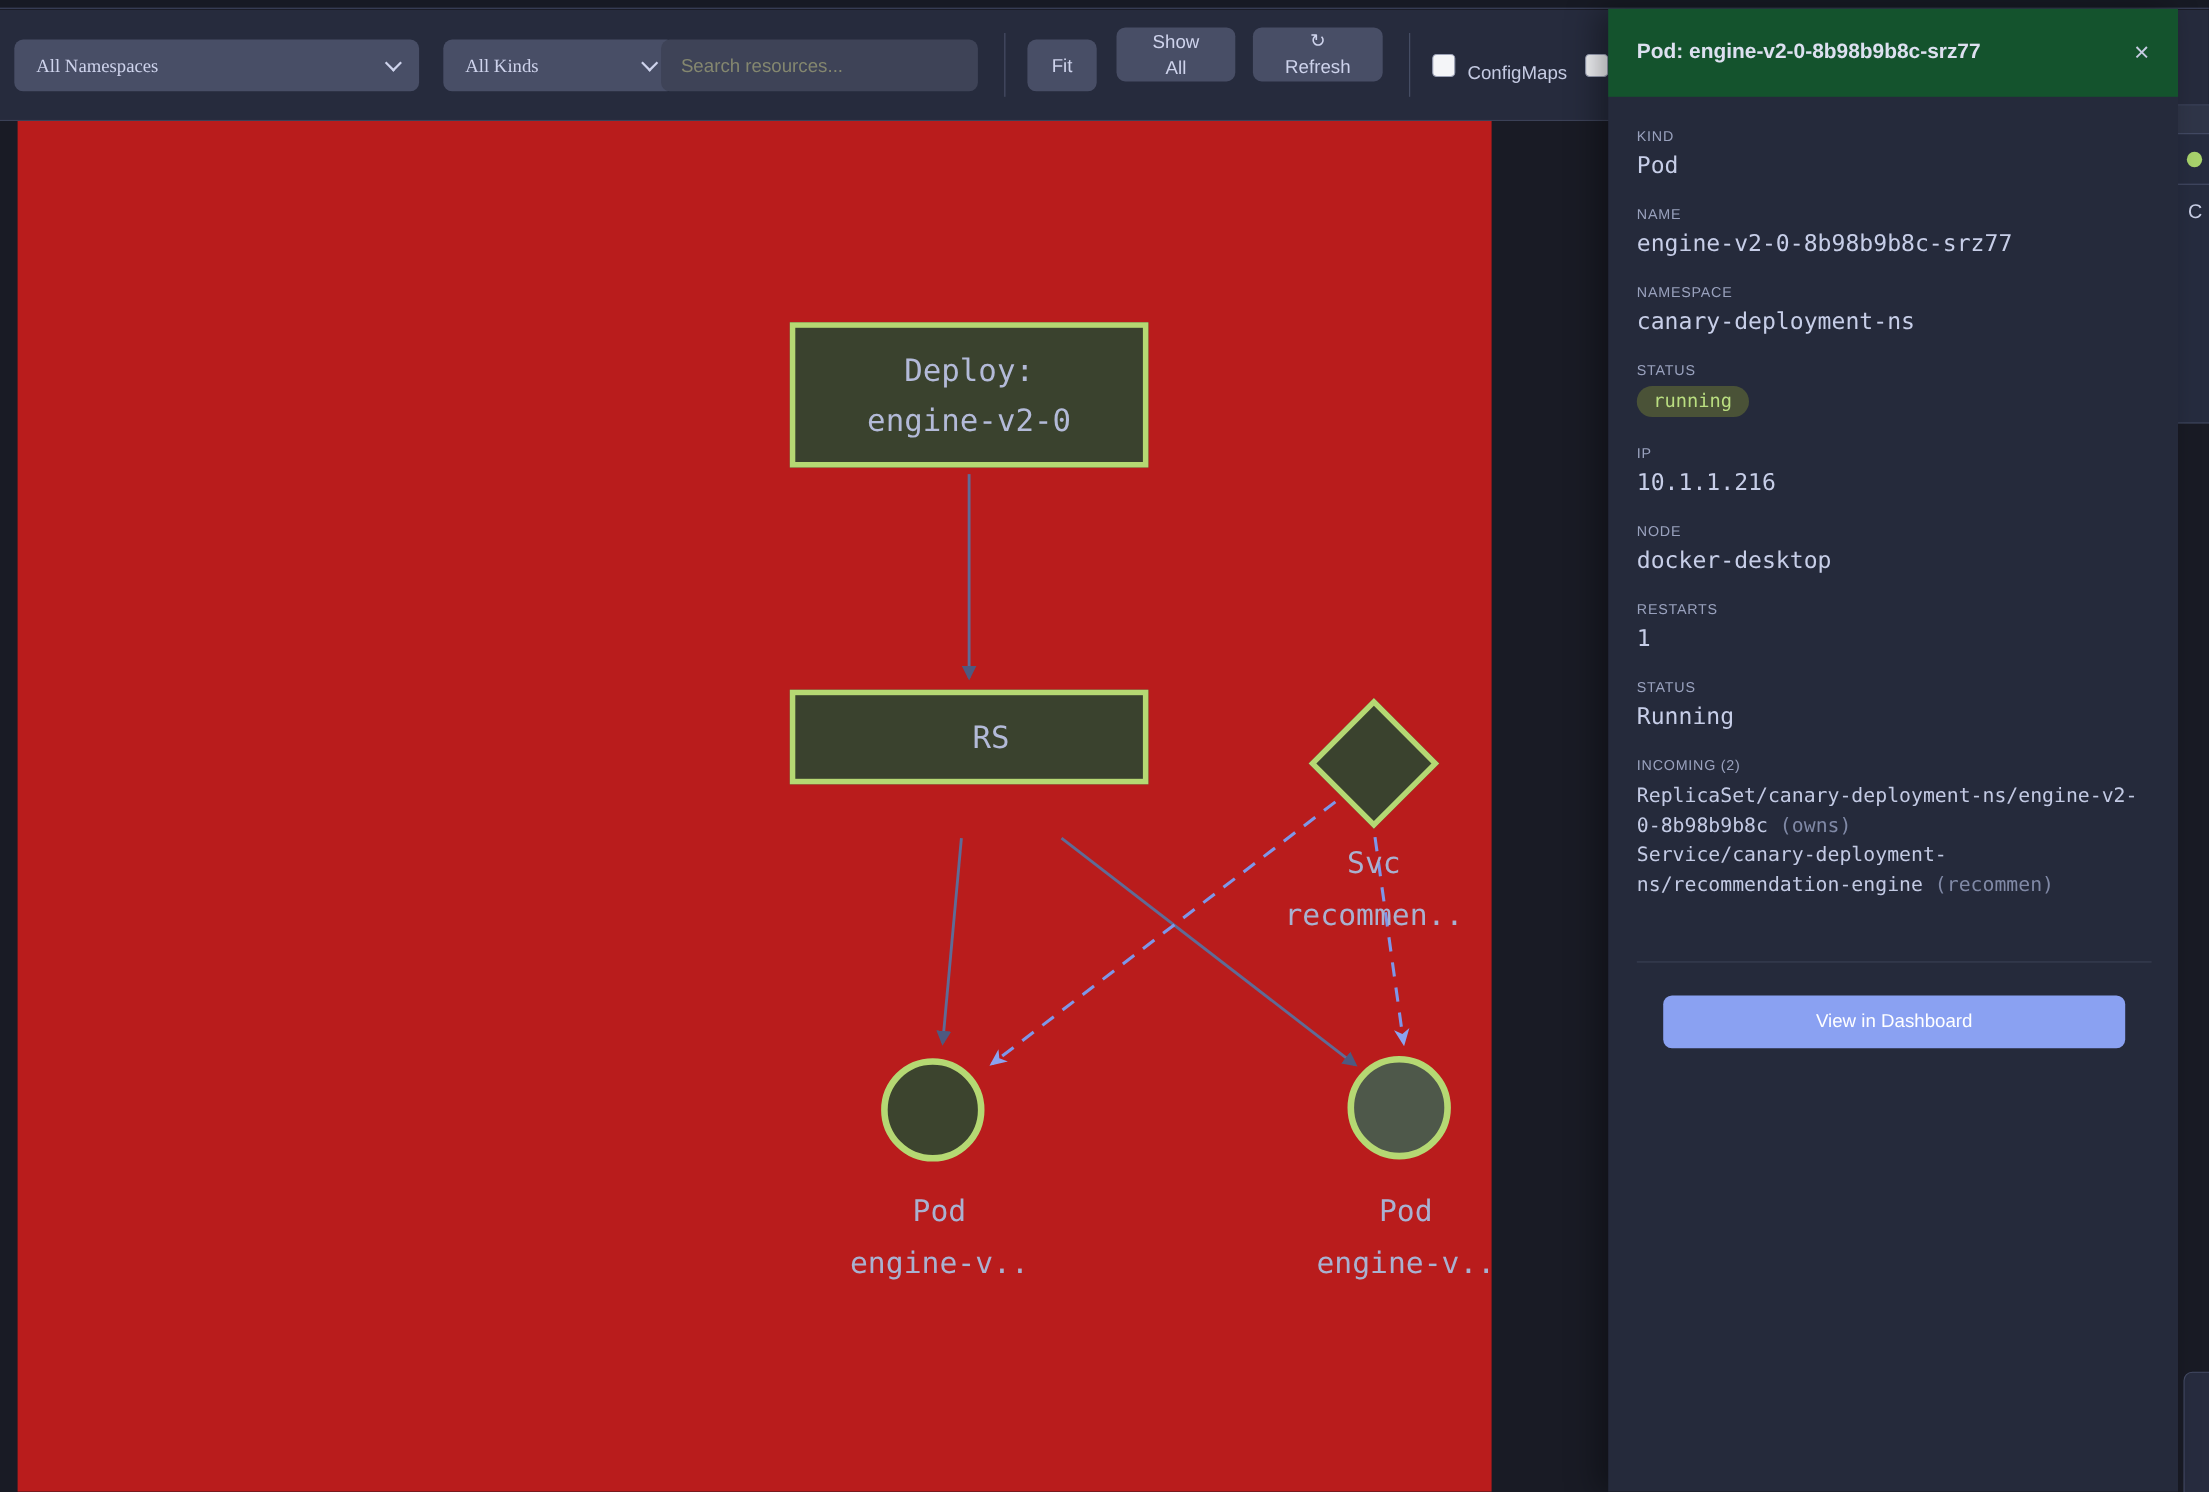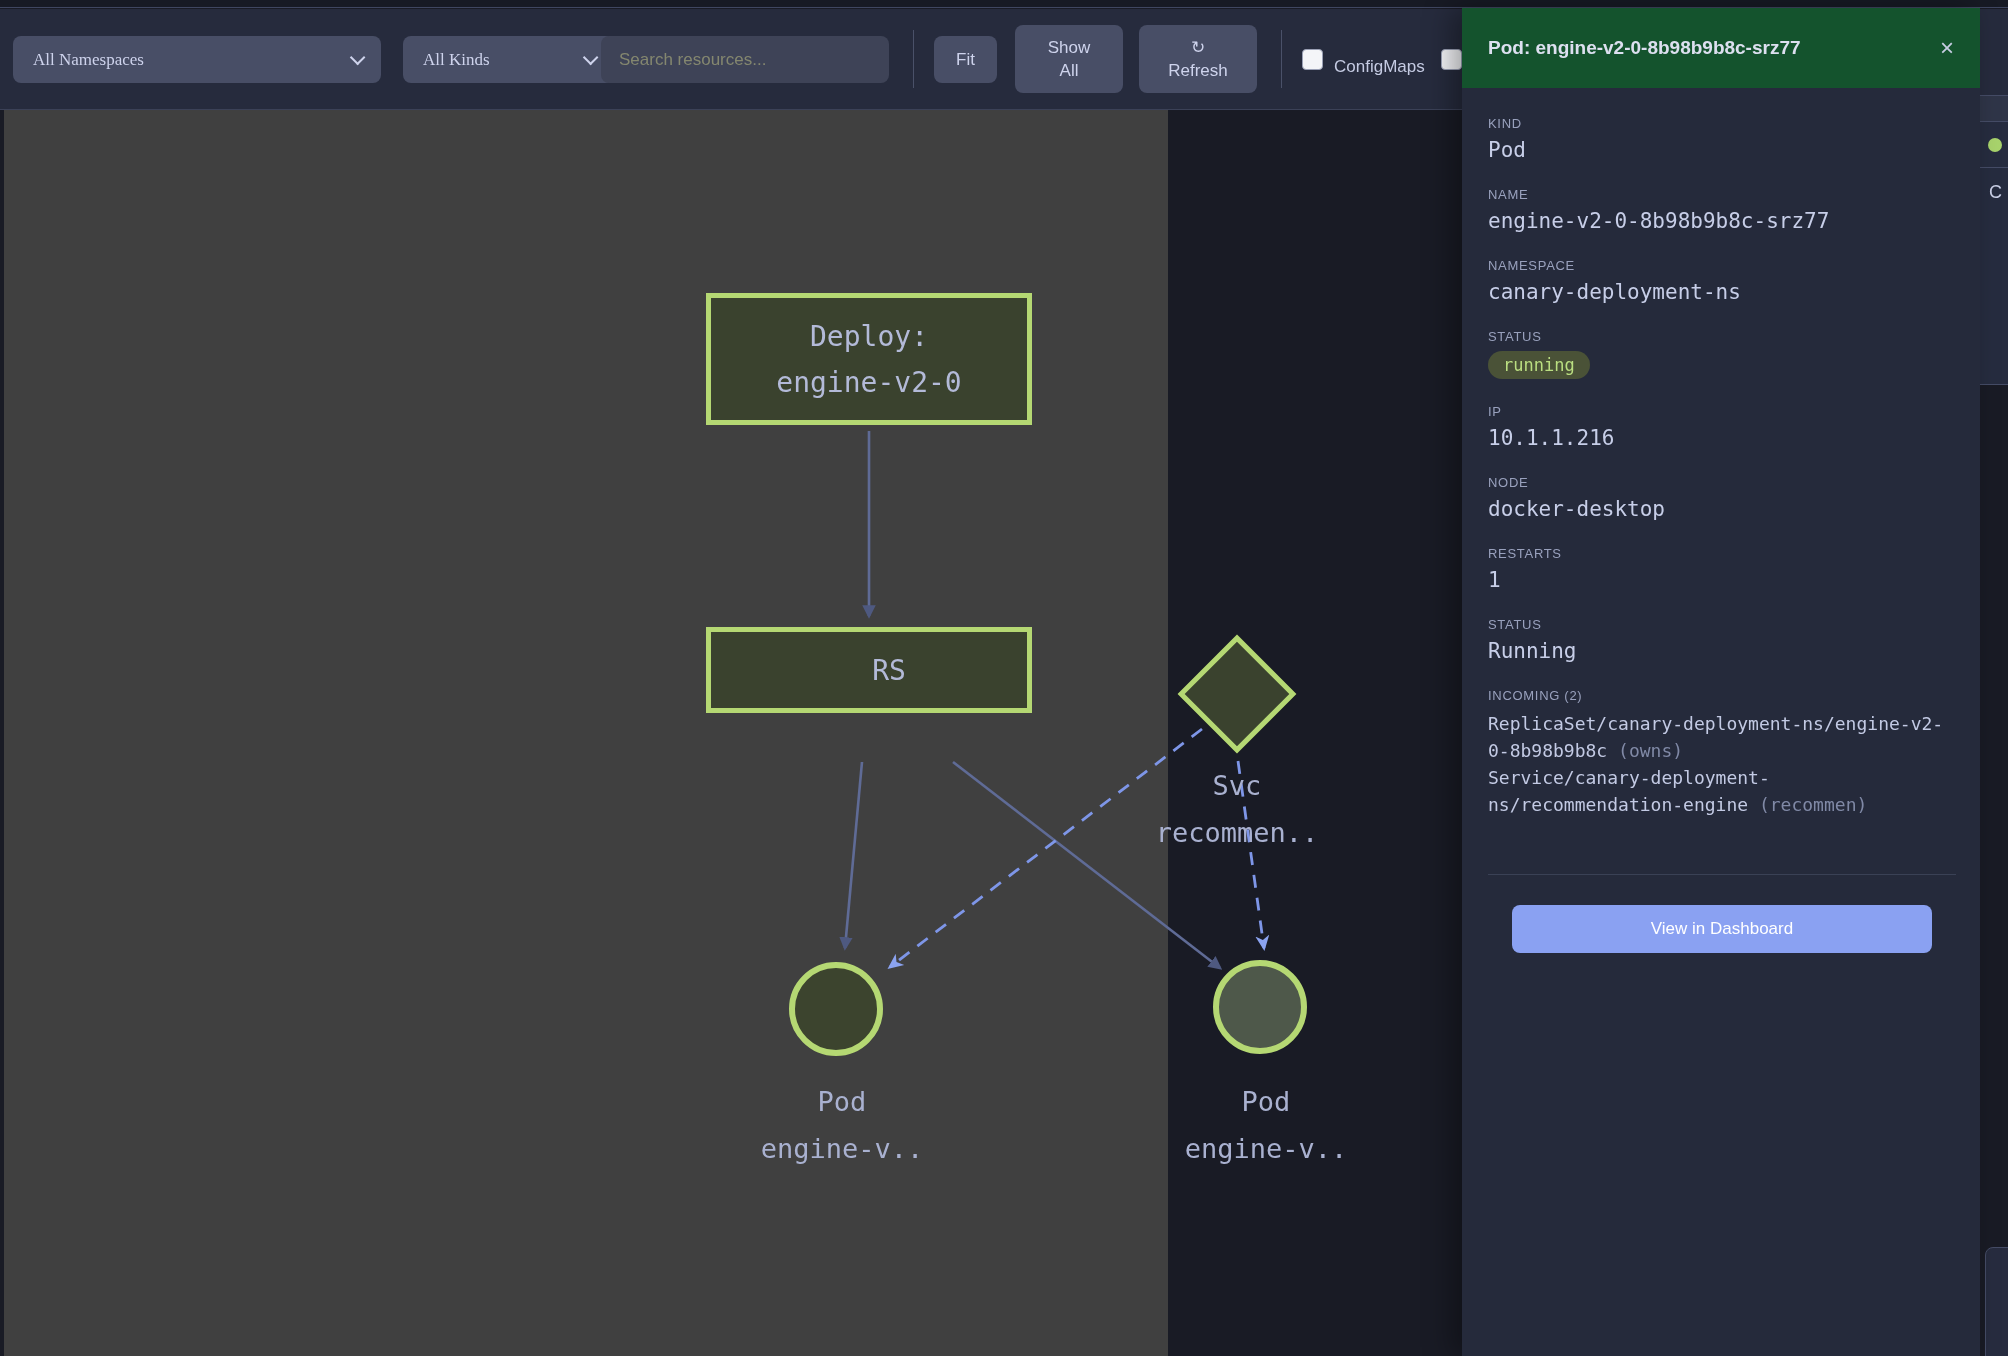--- a/index.html
+++ b/index.html
@@ -12,30 +12,30 @@
   .toolbar { position:absolute; left:0; top:9px; width:2008px; height:101px;
              background:#262b3d; border-bottom:1px solid #3b4157; z-index:3; }
   .tb-item { position:absolute; top:27px; height:47px; background:#484e66; border-radius:8px;
              color:#ced3ec; font-size:17px; display:flex; align-items:center; }
   .tb-select { justify-content:space-between; padding:0 20px; cursor:pointer;font-family:Liberation Serif, serif; }
   .chevron { width:11px; height:11px; border-right:2px solid #ced3ec; border-bottom:2px solid #ced3ec;
              transform:rotate(45deg) translateY(-3px); }
   .tb-search { background:#3e4357; padding:0 18px; border:none; outline:none; color:#ced3ec; }
   .tb-search::placeholder { color:#84876f; }
   .tb-btn { justify-content:center; cursor:pointer; text-align:center; }
-  .tb-btn.tall { top:16px; height:68px; line-height:23px; }
+  .tb-btn.tall { top:16px; height:49px; line-height:23px; }
   .tb-divider { position:absolute; top:21px; height:58px; width:1px; background:#4a5169; }
   .checkbox { position:absolute; top:40px; width:21px; height:21px; background:#f4f5f8;
               border:1px solid #9aa0b5; border-radius:4px; cursor:pointer; }
   .cb-label { position:absolute; top:48px; color:#c5cbe3; font-size:17px; }
   .refresh-glyph { display:block; font-size:17px; line-height:22px; }
 
   
-  .canvas { position:absolute; left:4px; top:110px; width:1164px; height:1246px;
-            background:#404040; z-index:1; }
+  .canvas { position:absolute; left:16px; top:110px; width:1340px; height:1246px;
+            background:#b91c1c; z-index:1; }
   .edges { position:absolute; left:0; top:0; z-index:1; }
   .gnode { position:absolute; z-index:2; }
   .gbox { width:326px; border:5px solid #b5d873; background:#3a422e; color:#b3bad8;
           font-family:"DejaVu Sans Mono", monospace; font-size:28px; text-align:center;
           padding:16px 0 14px 0; line-height:46px; cursor:pointer; }
   .gdiamond { width:84px; height:84px; border:5px solid #b5d873; background:#3a422e;
               transform:rotate(45deg); cursor:pointer; }
   .gcircle { width:94px; height:94px; border:6px solid #b5d873; border-radius:50%; cursor:pointer; }
   .gcircle.dark { background:#3c442e; }
   .gcircle.selected { background:#4e584a; }

